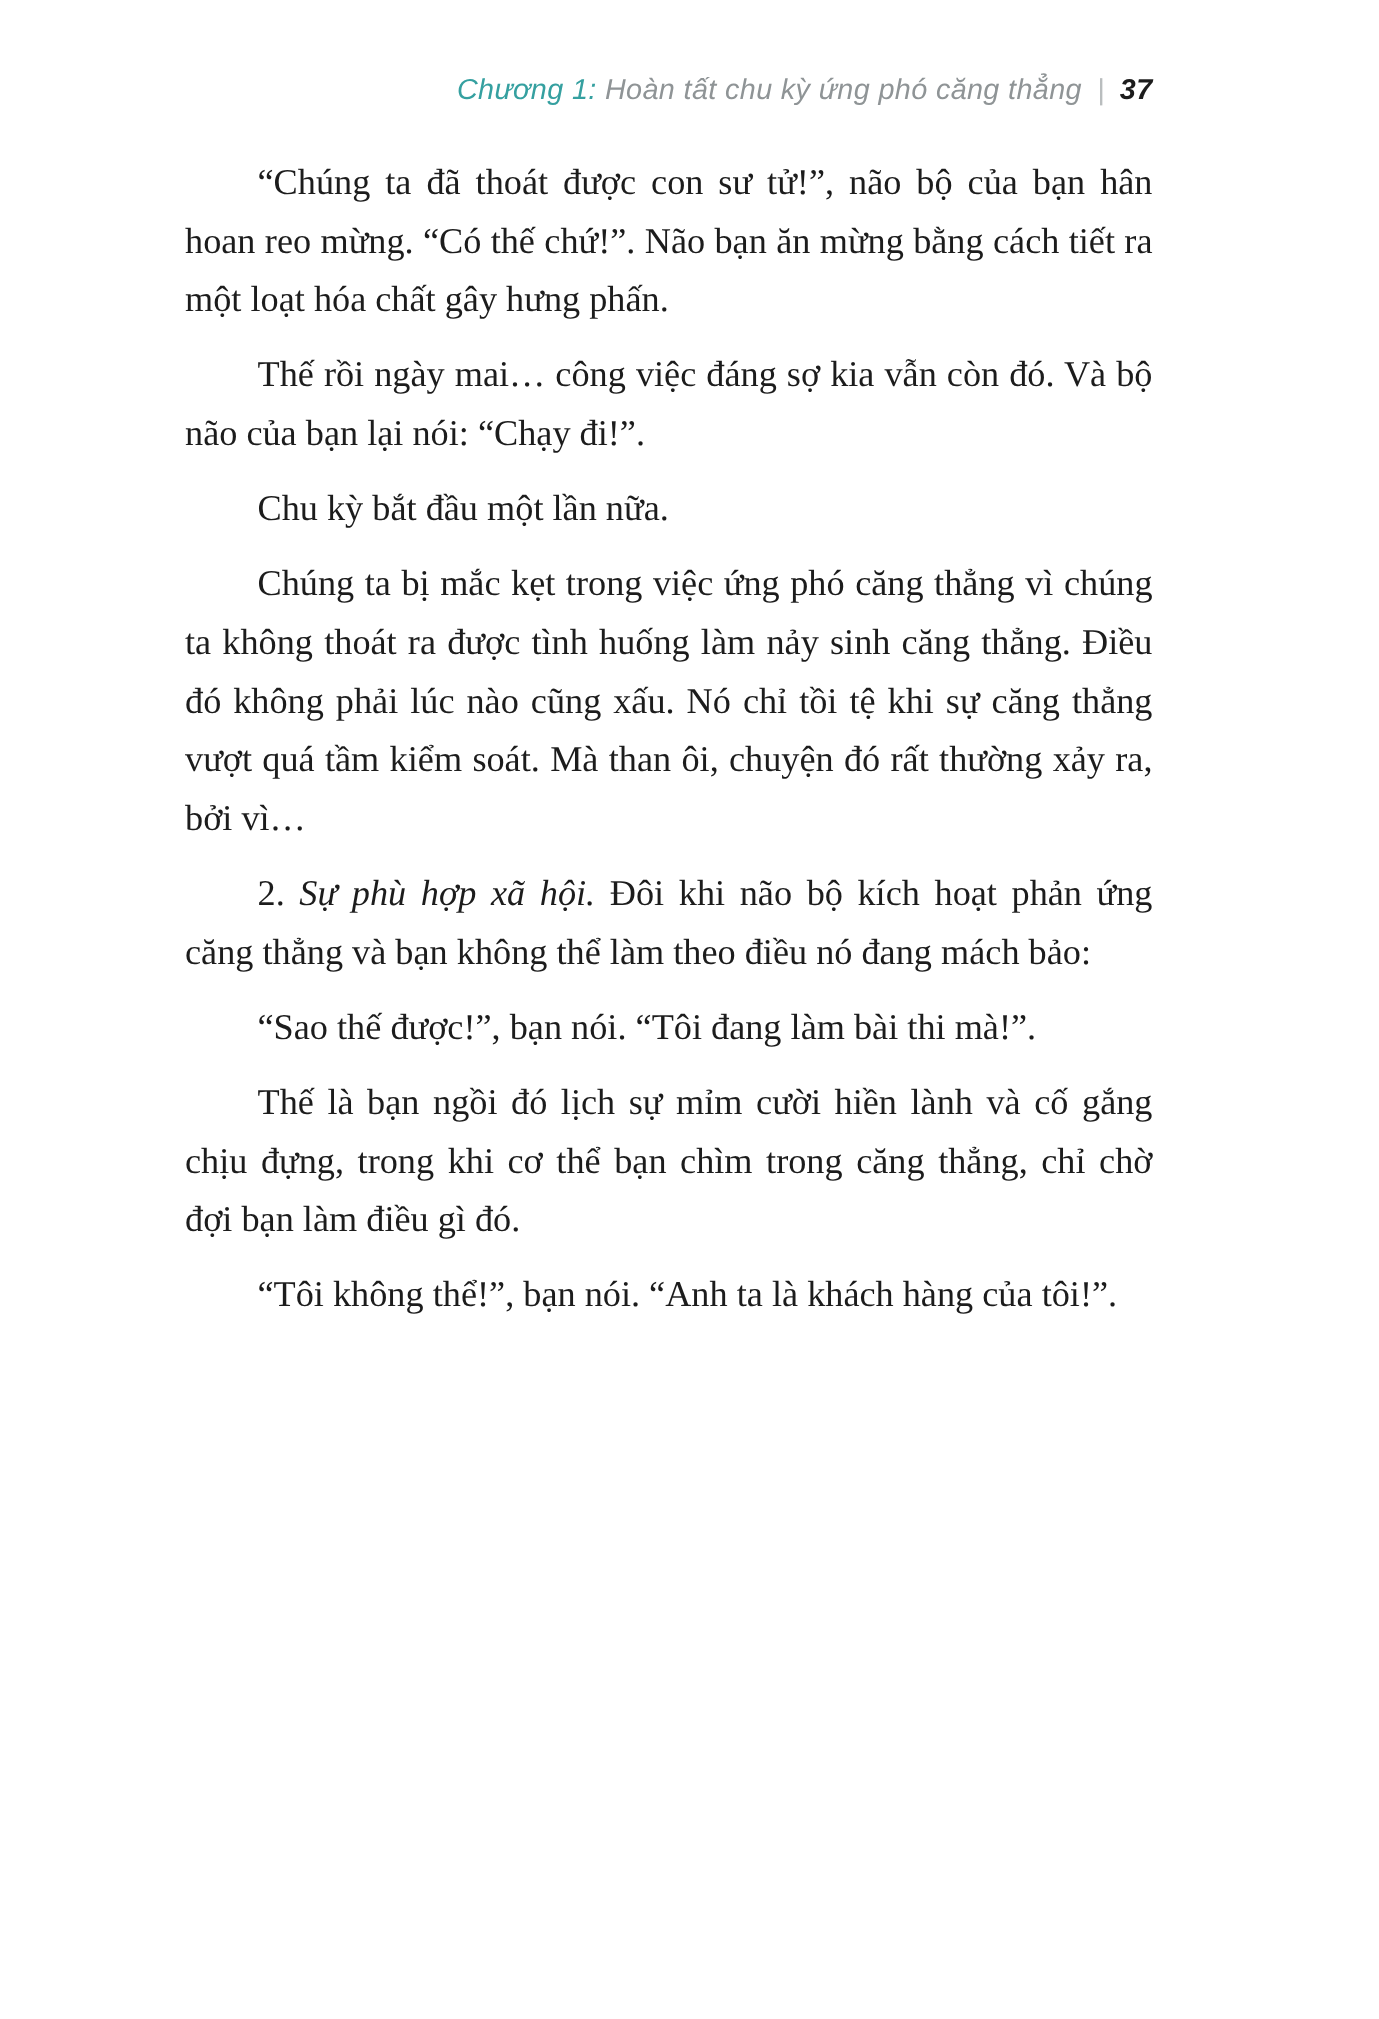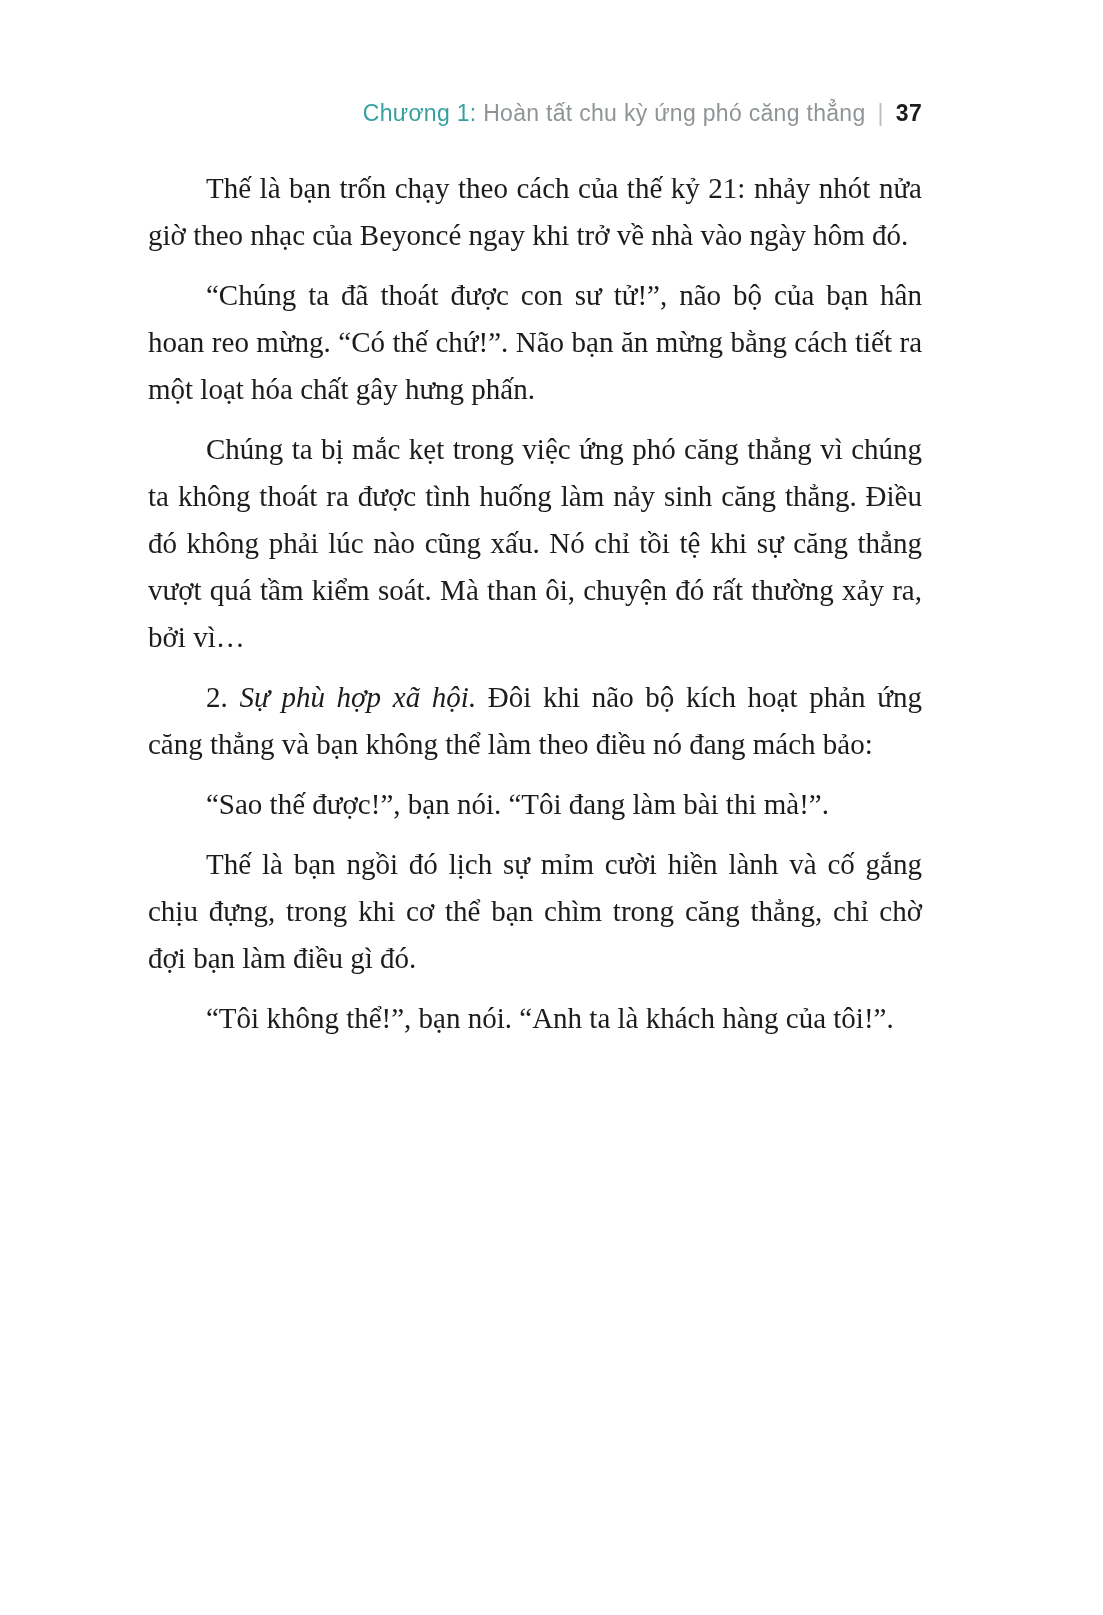--- a/index.html
+++ b/index.html
@@ -19,26 +19,27 @@
 
   .content {
     position: absolute;
     left: 148px;
     top: 0;
     width: 774px;
   }
 
   
   .page-header {
-    margin-top: 100px;
+    margin-top: 58px;
     text-align: right;
     font-family: "Liberation Sans", sans-serif;
     font-size: 23px;
     letter-spacing: 0.3px;
     white-space: nowrap;
+    font-style: italic;
   }
   .chapter-label {
     color: #35a0a0;
   }
   .chapter-title {
     color: #8f9496;
   }
   .header-separator {
     color: #b9bdbe;
     font-weight: 300;
@@ -72,22 +73,23 @@
 <body>
 
 <div class="page">
   <div class="content">
 
     <header class="page-header">
       <span class="chapter-label">Chương 1:</span><span class="chapter-title"> Hoàn tất chu kỳ ứng phó căng thẳng</span><span class="header-separator">|</span><span class="header-page-number">37</span>
     </header>
 
     <main class="body-text">
-      <p>Thế là bạn trốn chạy theo cách của thế kỷ 21: nhảy nhót nửa giờ theo nhạc của Beyoncé ngay khi trở về nhà vào ngày hôm đó.</p>
       <p>“Chúng ta đã thoát được con sư tử!”, não bộ của bạn hân hoan reo mừng. “Có thế chứ!”. Não bạn ăn mừng bằng cách tiết ra một loạt hóa chất gây hưng phấn.</p>
+      <p>Thế rồi ngày mai… công việc đáng sợ kia vẫn còn đó. Và bộ não của bạn lại nói: “Chạy đi!”.</p>
+      <p>Chu kỳ bắt đầu một lần nữa.</p>
       <p>Chúng ta bị mắc kẹt trong việc ứng phó căng thẳng vì chúng ta không thoát ra được tình huống làm nảy sinh căng thẳng. Điều đó không phải lúc nào cũng xấu. Nó chỉ tồi tệ khi sự căng thẳng vượt quá tầm kiểm soát. Mà than ôi, chuyện đó rất thường xảy ra, bởi vì…</p>
       <p><span>2. </span><em>Sự phù hợp xã hội.</em><span> Đôi khi não bộ kích hoạt phản ứng căng thẳng và bạn không thể làm theo điều nó đang mách bảo:</span></p>
       <p>“Sao thế được!”, bạn nói. “Tôi đang làm bài thi mà!”.</p>
       <p>Thế là bạn ngồi đó lịch sự mỉm cười hiền lành và cố gắng chịu đựng, trong khi cơ thể bạn chìm trong căng thẳng, chỉ chờ đợi bạn làm điều gì đó.</p>
       <p>“Tôi không thể!”, bạn nói. “Anh ta là khách hàng của tôi!”.</p>
     </main>
 
   </div>
 </div>
 

